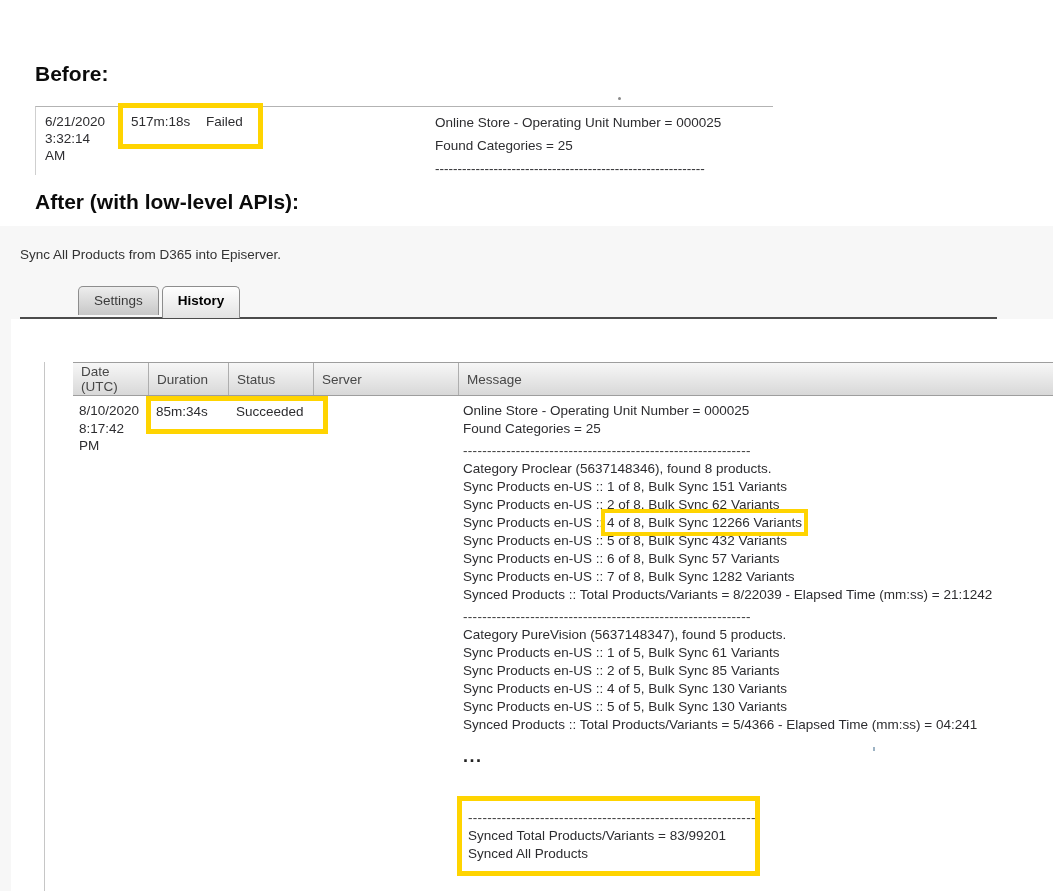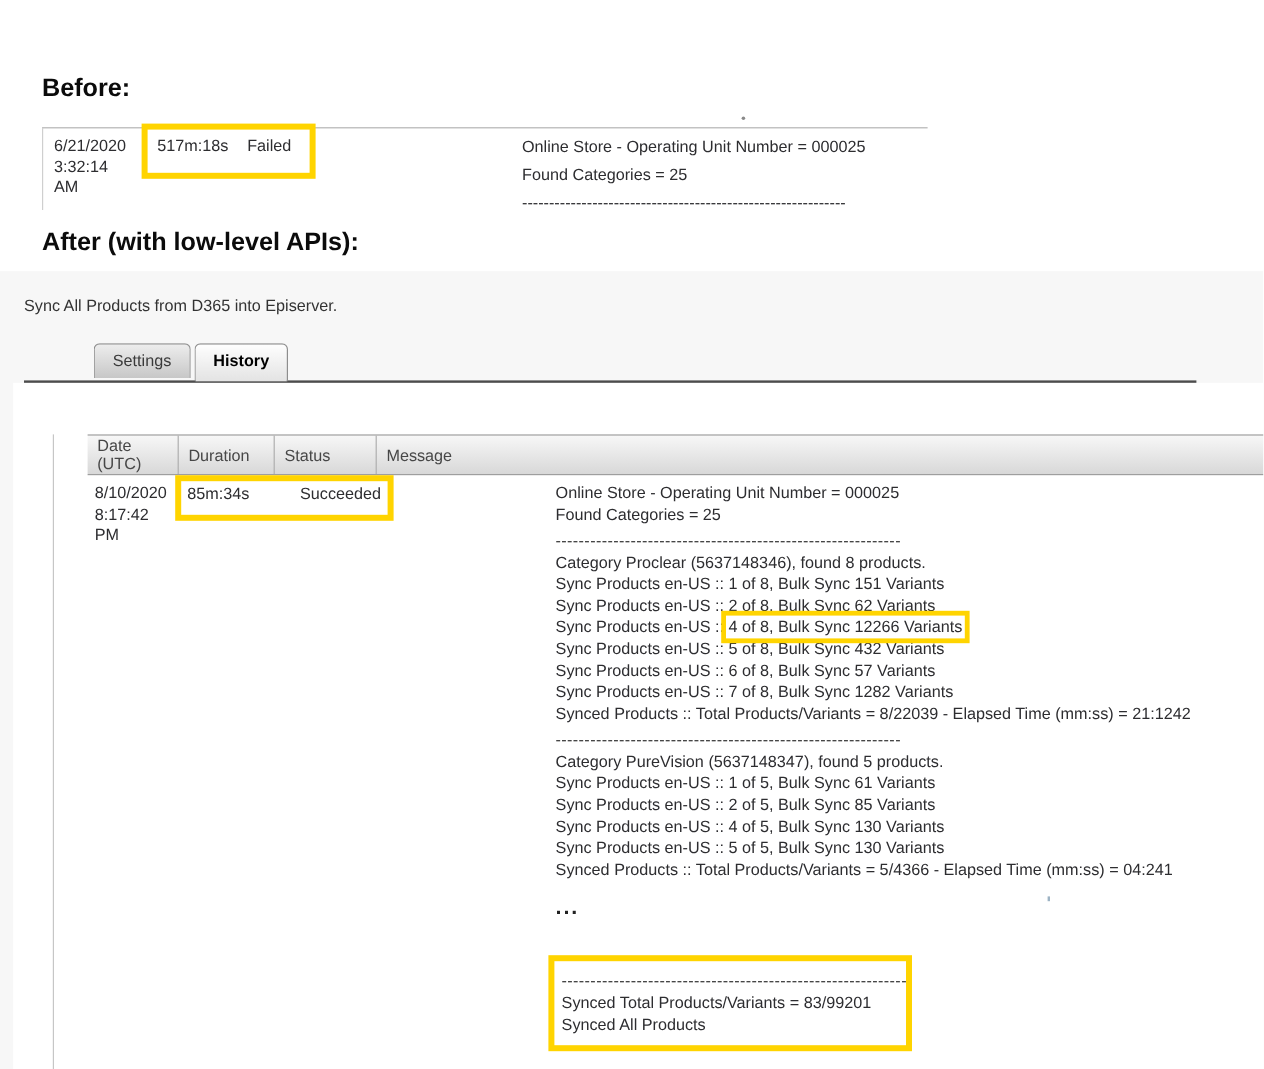--- a/index.html
+++ b/index.html
@@ -42,21 +42,21 @@
     border-top:1px solid #9e9e9e;border-bottom:1px solid #9e9e9e;}
   .th{padding:3px 8px;font-size:13.5px;color:#474747;display:flex;align-items:center;
     border-right:1px solid #aeaeae;line-height:15px;}
   .th:last-child{border-right:none;flex:1;}
   .w-date{width:76px;}.w-dur{width:80px;}.w-status{width:85px;}.w-server{width:145px;}
 
   .trow{position:relative;height:526px;font-size:13.5px;}
   .c-date{position:absolute;left:6px;top:6px;line-height:17.5px;}
   .r-ybox{position:absolute;left:73px;top:0;width:182px;height:38px;border:5px solid var(--yl);}
   .c-dur{position:absolute;left:83px;top:8px;}
-  .c-status{position:absolute;left:177px;top:8px;}
+  .c-status{position:absolute;left:163px;top:8px;}
   .c-msg{position:absolute;left:390px;top:6px;width:615px;}
 
   .msg-line{height:18px;line-height:18px;white-space:nowrap;font-size:13.5px;}
   .msg-line.dash{margin-top:4px;letter-spacing:0.3px;color:#3a3a3a;}
   .hl{outline:4px solid var(--yl);outline-offset:2px;}
   .ellipsis{margin-top:12px;height:24px;font-size:18px;font-weight:600;letter-spacing:1.5px;color:#222;}
   .bottom-box{margin-top:26px;margin-left:-6px;width:303px;border:5px solid var(--yl);
     padding:8px 6px 8px 6px;}
   .bottom-box .msg-line.dash{margin-top:0;}
   .speck{position:absolute;left:873px;top:521px;width:2px;height:4px;background:#9db3c4;}
@@ -96,20 +96,21 @@
       <div class="tab active">History</div>
     </div>
 
     <div class="content-white"></div>
 
     <div class="htable">
       <div class="thead">
         <div class="th w-date">Date (UTC)</div>
         <div class="th w-dur">Duration</div>
         <div class="th w-status">Status</div>
+        <div class="th w-server">Server</div>
         <div class="th">Message</div>
       </div>
 
       <div class="trow">
         <div class="c-date">
           <div>8/10/2020</div>
           <div>8:17:42</div>
           <div>PM</div>
         </div>
         <div class="r-ybox"></div>

